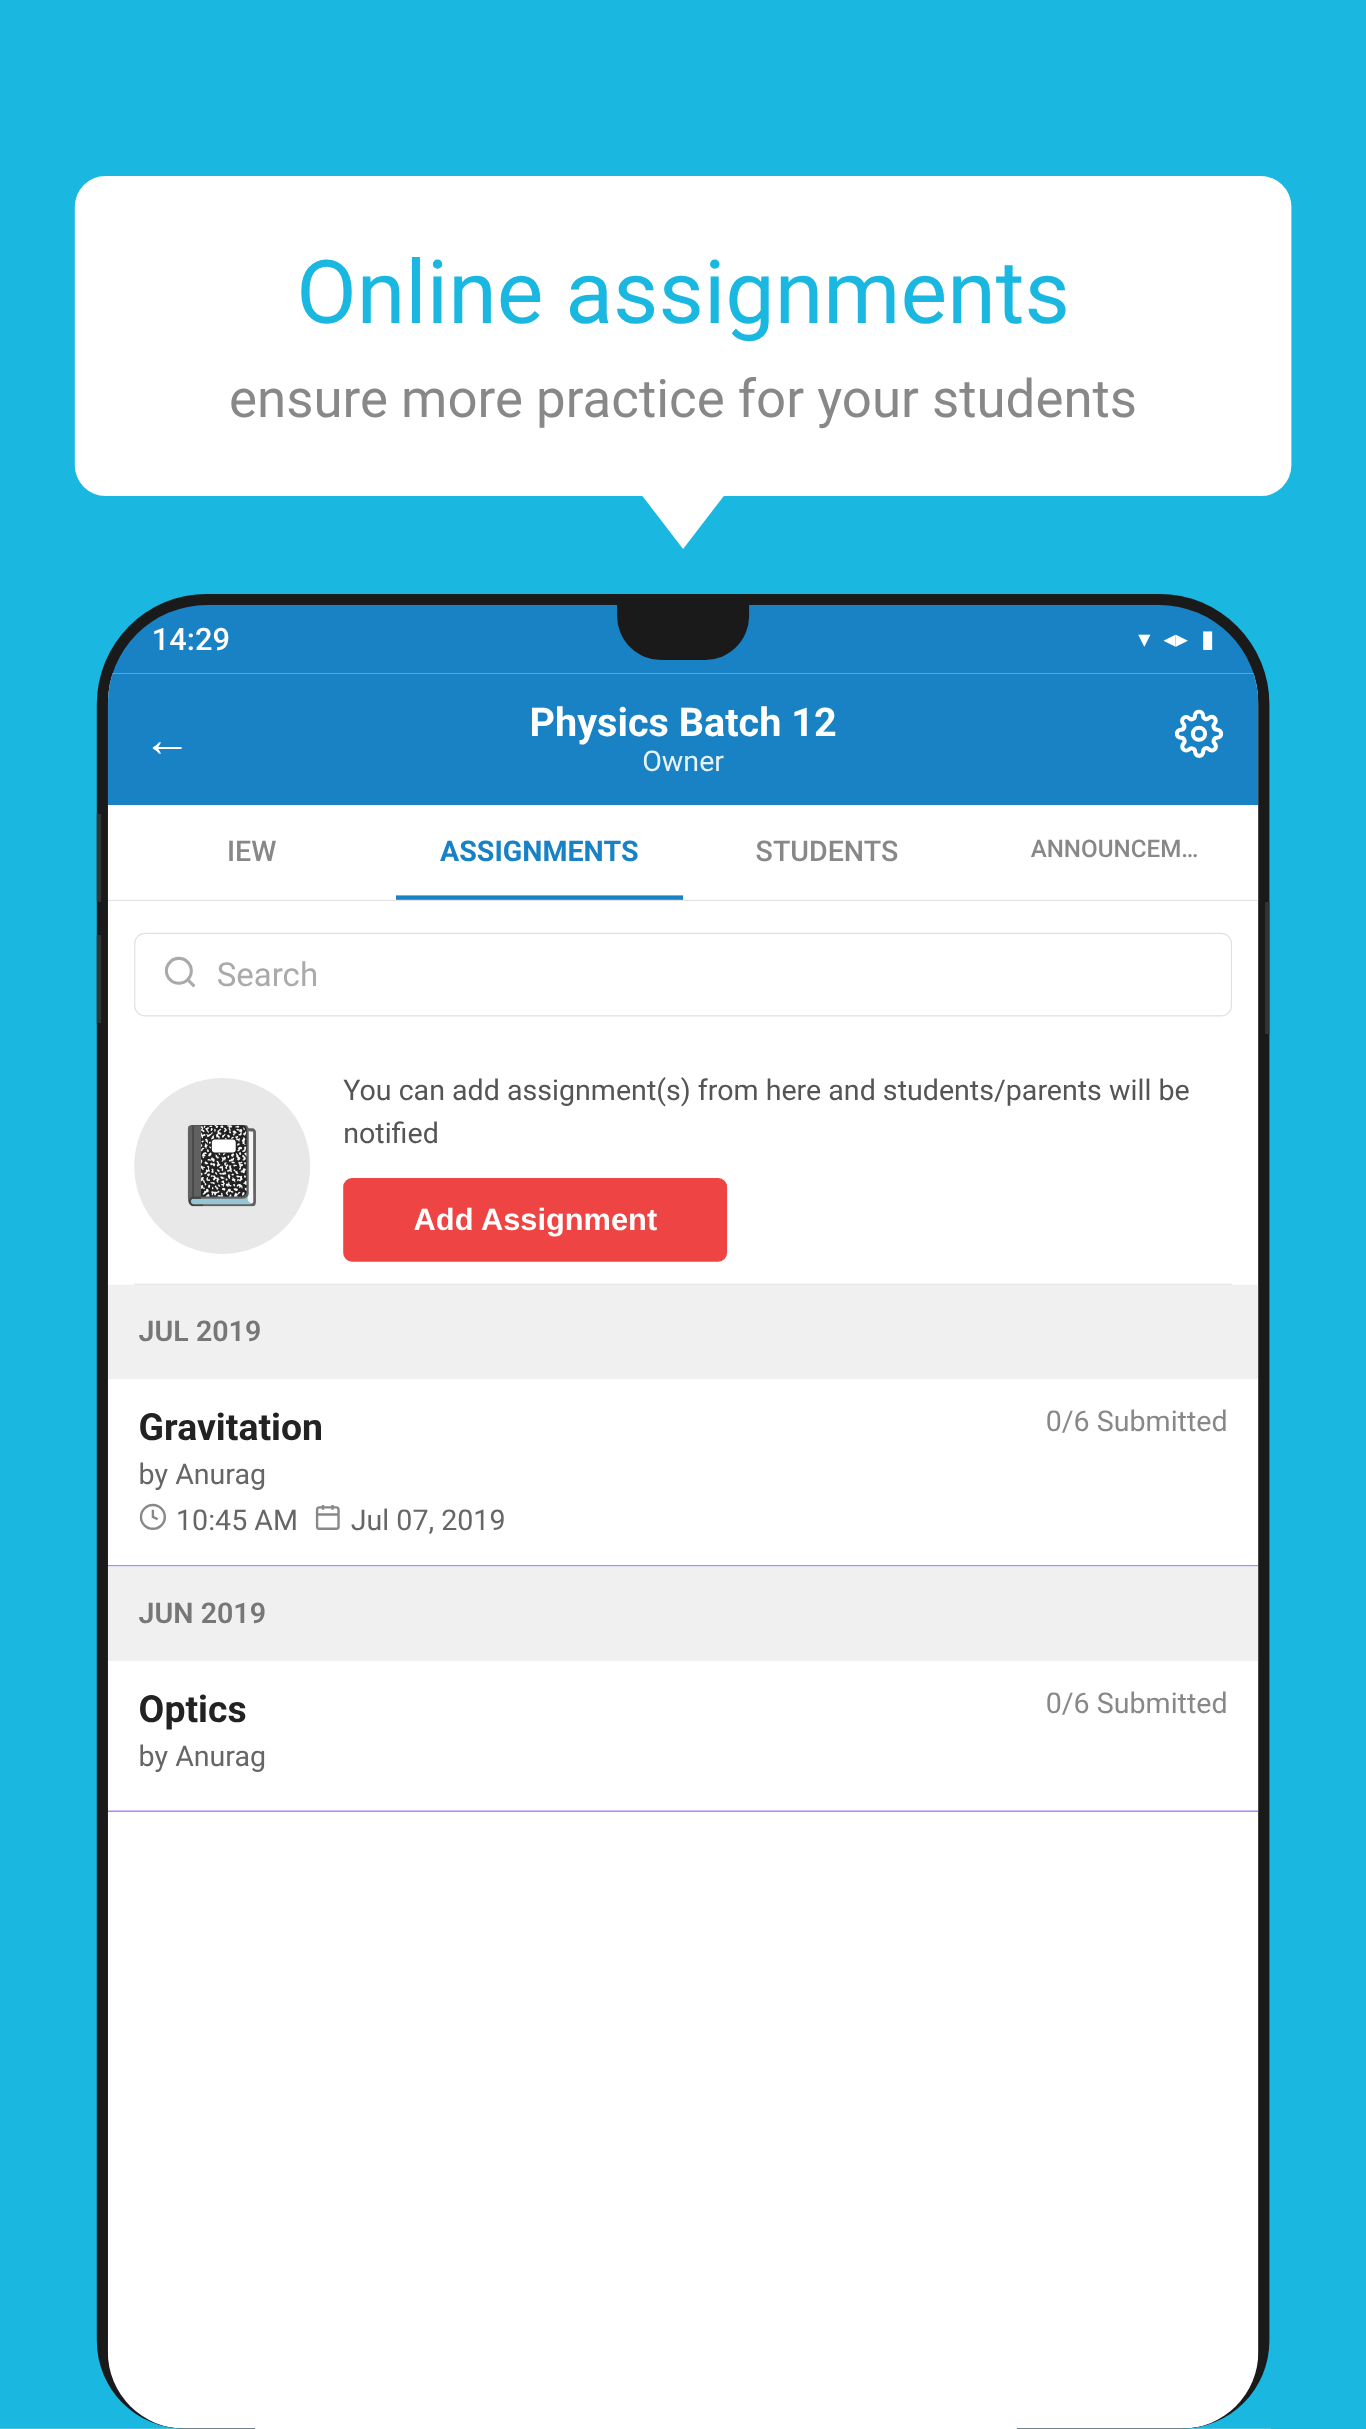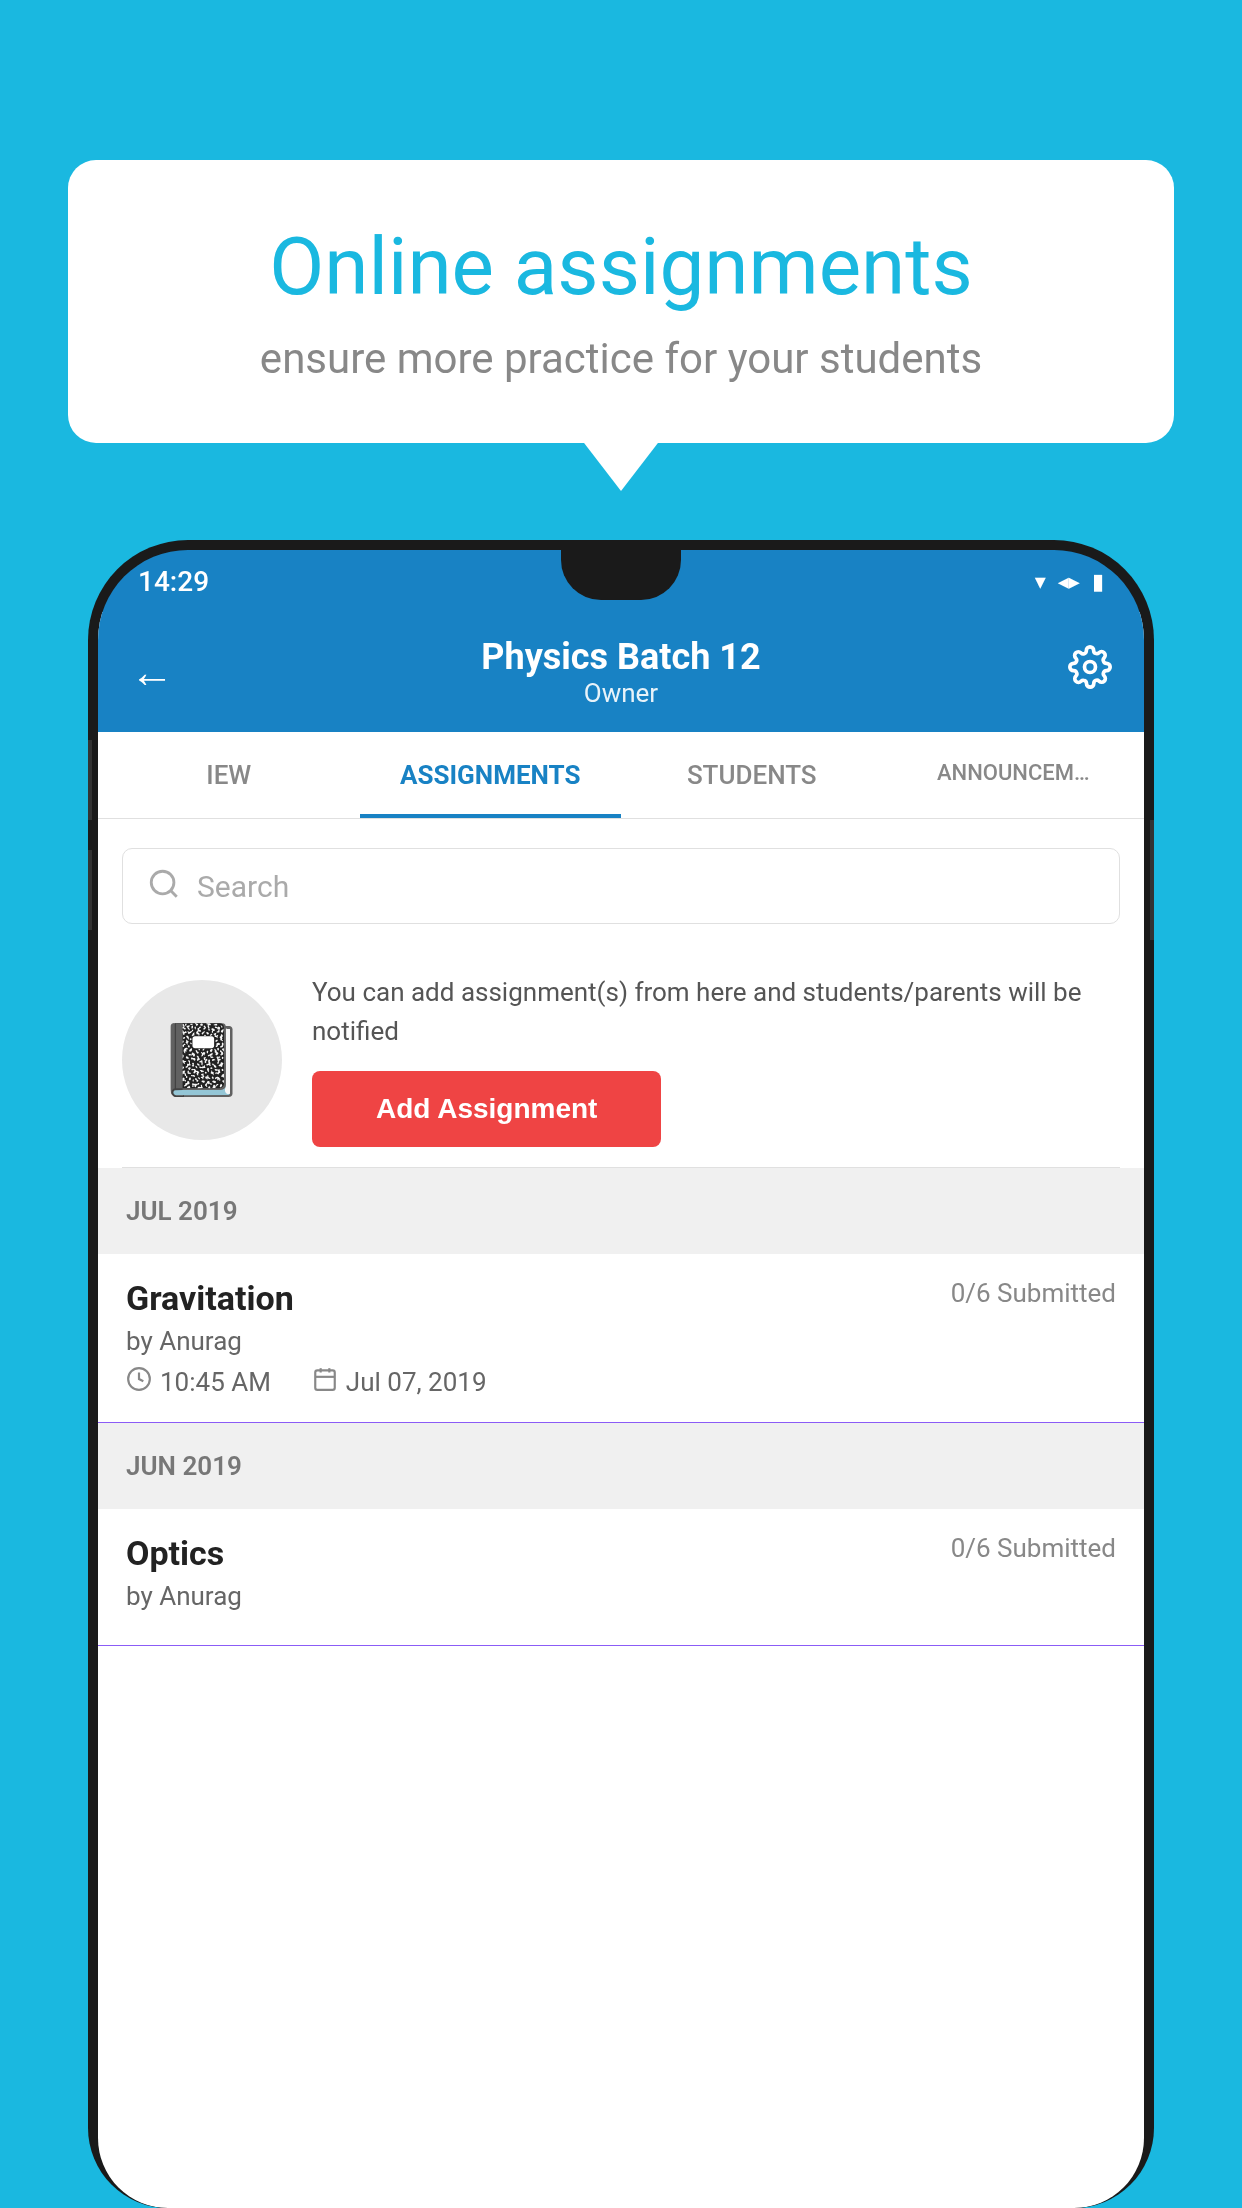--- a/index.html
+++ b/index.html
@@ -43,21 +43,21 @@
     }
 
     .bubble-title {
       font-size: 80px;
       color: #1ab8e0;
       font-weight: 400;
       margin-bottom: 20px;
     }
 
     .bubble-subtitle {
-      font-size: 42px;
+      font-size: 48px;
       color: #888;
       font-weight: 400;
     }
 
     
     .phone-frame {
       position: absolute;
       top: 540px;
       left: 88px;
       right: 88px;
@@ -280,21 +280,21 @@
 
     .assignment-by {
       font-size: 26px;
       color: #666;
       margin-bottom: 10px;
     }
 
     .assignment-meta {
       display: flex;
       align-items: center;
-      gap: 41px;
+      gap: 14px;
       font-size: 26px;
       color: #666;
     }
 
     .meta-item {
       display: flex;
       align-items: center;
       gap: 8px;
     }
 

